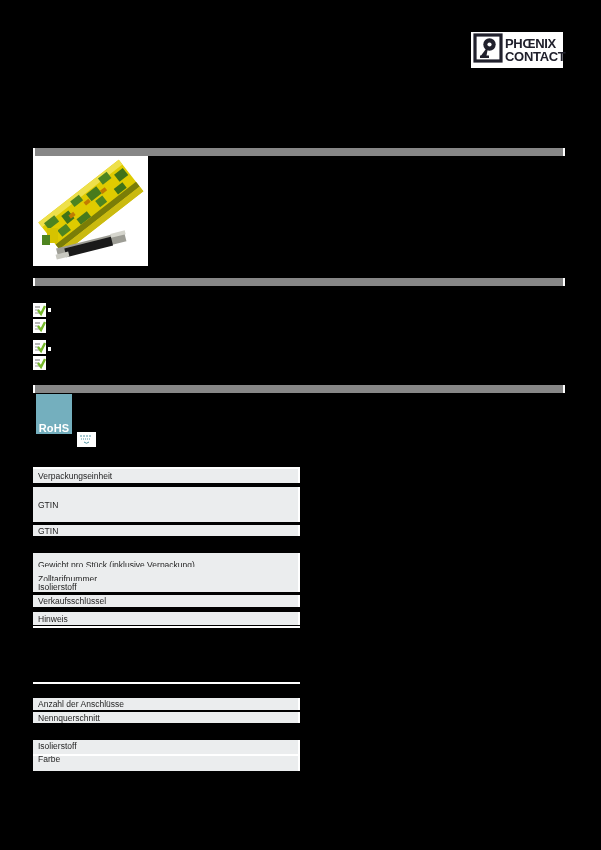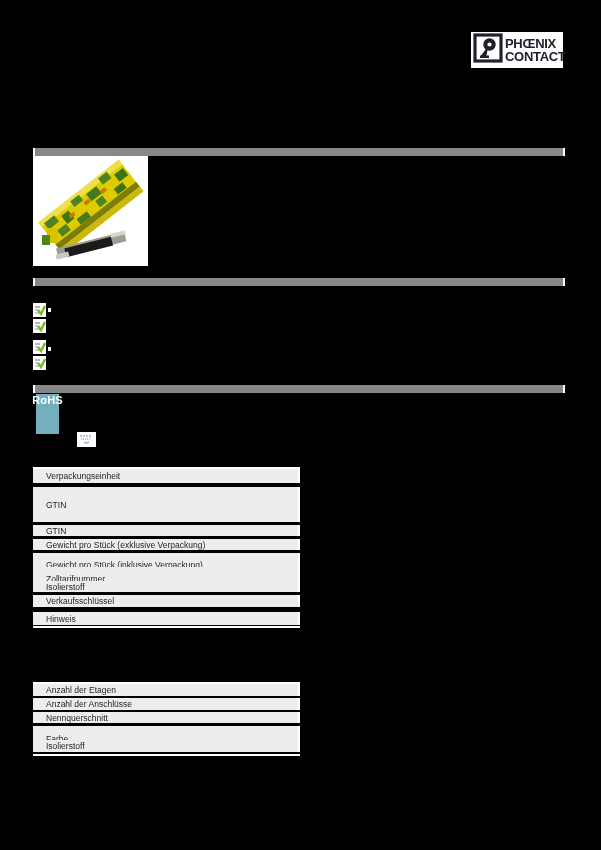--- a/index.html
+++ b/index.html
@@ -19,31 +19,31 @@
   .bar1 { top:148px; } .bar2 { top:278px; } .bar3 { top:385px; }
 
   
   .product { position:absolute; left:33px; top:156px; width:115px; height:110px; background:#ffffff; }
 
   
   .doc-icon { position:absolute; left:33px; width:13px; height:14px; background:#ffffff; }
   .tick { position:absolute; left:48px; width:3px; height:4px; background:#ffffff; }
 
   
-  .rohs { position:absolute; left:36px; top:394px; width:23px; height:40px; background:#74afbe;
-    color:#ffffff; font-weight:bold; font-size:11px; display:flex; align-items:flex-start;
+  .rohs { position:absolute; left:36px; top:394px; width:36px; height:40px; background:#74afbe;
+    color:#ffffff; font-weight:bold; font-size:11px; display:flex; align-items:flex-end;
     justify-content:center; letter-spacing:0.2px; }
   .cert { position:absolute; left:77px; top:432px; width:19px; height:15px; background:#ffffff;
     display:flex; align-items:center; justify-content:center; }
 
   
   .tline { position:absolute; left:33px; width:267px; background:#ffffff; height:2px; }
   .trow { position:absolute; left:33px; width:267px; background:#ebedee;
     border-right:2px solid #ffffff; display:flex; align-items:center;
-    font-size:8.5px; color:#1e1e1e; padding-left:13px; }
+    font-size:8.5px; color:#1e1e1e; padding-left:5px; }
 </style>
 </head>
 <body>
 
 <div class="page">
 
   <div class="logo-box">
     <span>
       <svg width="30" height="30" viewBox="0 0 30 30">
         <rect x="2" y="2" width="26" height="26" fill="#ffffff" stroke="#20202c" stroke-width="3.2"></rect>
@@ -145,51 +145,45 @@
   <div class="tline" style="top:467px; height:1.5px"></div>
   <div class="trow" style="top:469px; height:14px">
       <span>Verpackungseinheit</span>
     </div>
   <div class="trow" style="top:487px; height:35px">
       <span>GTIN</span>
     </div>
   <div class="trow" style="top:525px; height:11px">
       <span>GTIN</span>
     </div>
-  <div class="trow" style="top:539px; height:11px">
-      <span>Gewicht pro Stück (exklusive Verpackung)</span>
-    </div>
   <div class="trow" style="top:553px; height:23px">
       <span>Gewicht pro Stück (inklusive Verpackung)</span>
     </div>
   <div class="trow" style="top:567px; height:23px">
       <span>Zolltarifnummer</span>
     </div>
   <div class="trow" style="top:581px; height:11px">
       <span>Isolierstoff</span>
     </div>
   <div class="trow" style="top:612px; height:13px">
       <span>Hinweis</span>
     </div>
   <div class="trow" style="top:595px; height:12px">
       <span>Verkaufsschlüssel</span>
     </div>
   <div class="tline" style="top:626px; height:1.5px"></div>
 
   <div class="tline" style="top:682px; height:1.5px"></div>
-  <div class="trow" style="top:684px; height:12px">
-      <span>Anzahl der Etagen</span>
-    </div>
   <div class="trow" style="top:712px; height:11px">
       <span>Nennquerschnitt</span>
     </div>
   <div class="trow" style="top:698px; height:12px">
       <span>Anzahl der Anschlüsse</span>
     </div>
-  <div class="trow" style="top:726px; height:25px">
+  <div class="trow" style="top:746px; height:25px">
       <span>Farbe</span>
     </div>
   <div class="trow" style="top:740px; height:12px">
       <span>Isolierstoff</span>
     </div>
   <div class="tline" style="top:754px; height:2px"></div>
 
 </div>
 
 </body></html>

